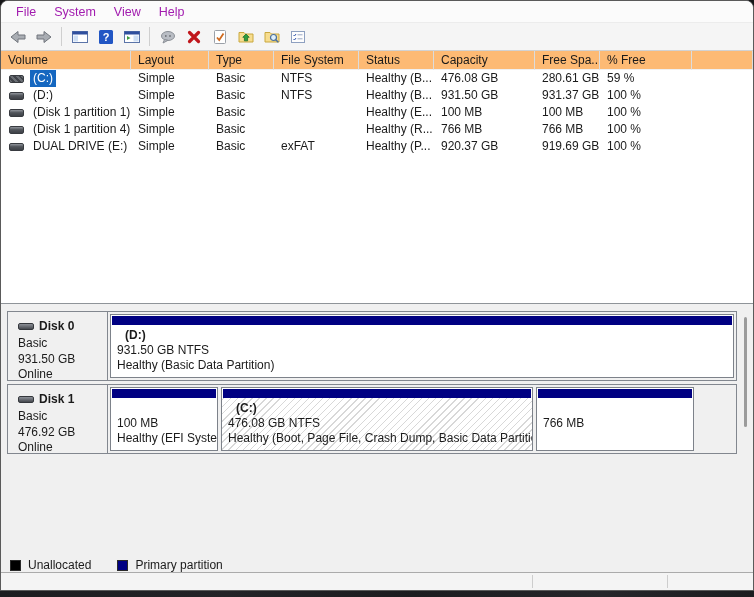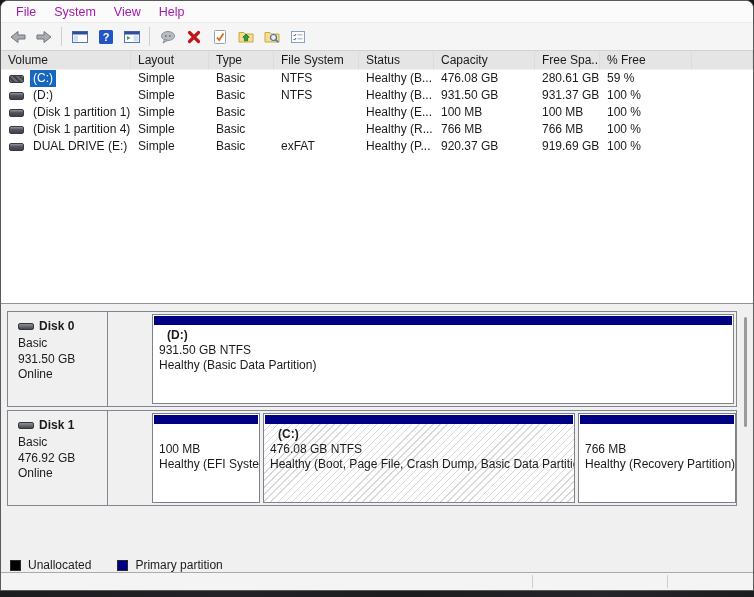--- a/index.html
+++ b/index.html
@@ -43,21 +43,21 @@
     height: 28px; background: #f5f5f5; border-bottom: 1px solid #d2d2d2;
     display: flex; align-items: center; padding-left: 5px; gap: 3px; flex: none;
   }
   .tbtn { width: 23px; height: 22px; display: flex; align-items: center; justify-content: center; }
   .tbtn svg { width: 18px; height: 18px; }
   .tsep { width: 1px; height: 19px; background: #cfcfcf; margin: 0 3px; }
   
   .listpane { height: 252px; background: #ffffff; flex: none; overflow: hidden; }
   .vtable { display: grid; grid-template-columns: 130px 78px 65px 85px 75px 101px 65px 92px minmax(0,1fr); }
   .hcell {
-    height: 19px; line-height: 18px; padding: 0 7px; background: #e5e5e5;
+    height: 19px; line-height: 18px; padding: 0 7px; background: #fdba74;
     border-right: 1px solid #dcdcdc; border-bottom: 1px solid #f0f0f0;
     white-space: nowrap; overflow: hidden; color: #1a1a1a;
   }
   .cell {
     height: 17px; line-height: 17px; padding: 0 7px;
     white-space: nowrap; overflow: hidden;
   }
   .vol-cell { display: flex; align-items: center; gap: 6px; padding-left: 8px; }
   .vol-icon {
     width: 15px; height: 8px; border-radius: 2px; flex: none;
@@ -70,23 +70,22 @@
   .vol-label { padding: 0 3px; }
   .vol-label.sel { color: #fff; }
   
   .splitter { height: 1px; background: #8f9499; flex: none; }
   
   .graphpane {
     flex: 1; background: #f0f0f0; position: relative;
     padding: 7px 16px 0 6px; display: flex; flex-direction: column;
   }
   .diskrow {
-    height: 96px; border: 1px solid #82878f; display: flex; margin-bottom: 3px; flex: none;
+    height: 70px; border: 1px solid #82878f; display: flex; margin-bottom: 3px; flex: none;
     background: #f0f0f0;
-    gap: 42px;
   }
   .disklabel {
     width: 100px; flex: none; border-right: 1px solid #82878f;
     padding: 7px 0 0 10px; background: #f0f0f0;
   }
   .diskname { font-weight: bold; display: flex; align-items: center; gap: 5px; margin-bottom: 3px; }
   .disk-icon {
     width: 16px; height: 7px; border-radius: 2px; flex: none;
     background: linear-gradient(#8c9097, #45484e); border: 1px solid #34373c;
   }
@@ -344,21 +343,20 @@
             <div class="pline pname">(C:)</div>
             <div class="pline">476.08 GB NTFS</div>
             <div class="pline">Healthy (Boot, Page File, Crash Dump, Basic Data Partitior</div>
           </div>
         </div>
         <div class="part" style="width:158px">
           <div class="part-band" style="background-color: rgb(0, 0, 130);"></div>
           <div class="part-body">
             <div class="pline pname"></div>
             <div class="pline">766 MB</div>
-            <div class="pline">Healthy (Recovery Partition)</div>
           </div>
         </div>
       </div>
     </div>
 
     <div class="legend">
       <div class="legend-item">
         <span class="swatch" style="background-color: rgb(0, 0, 0);"></span>
         <span>Unallocated</span>
       </div>

